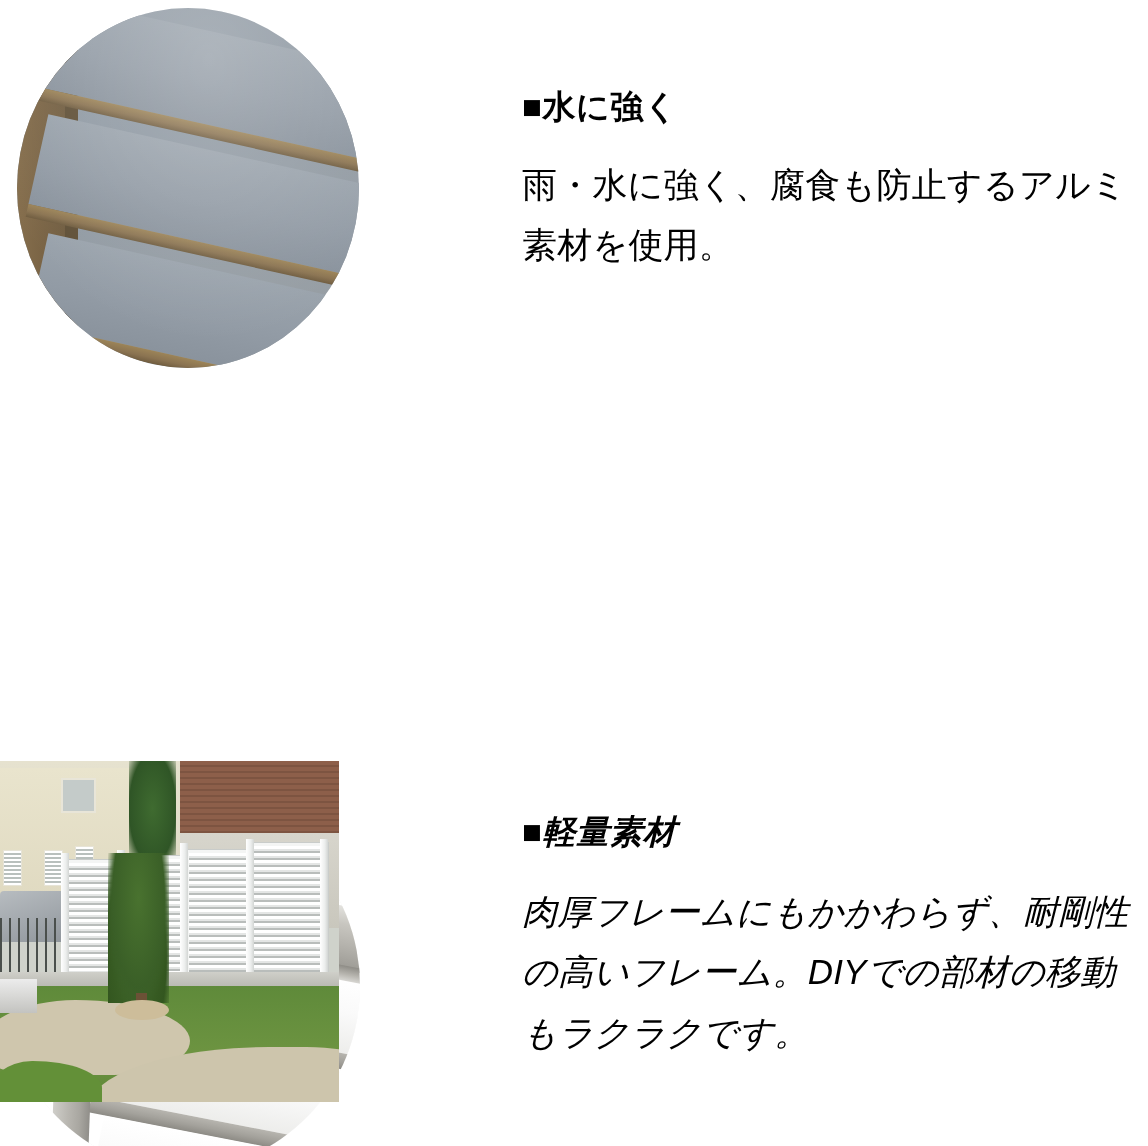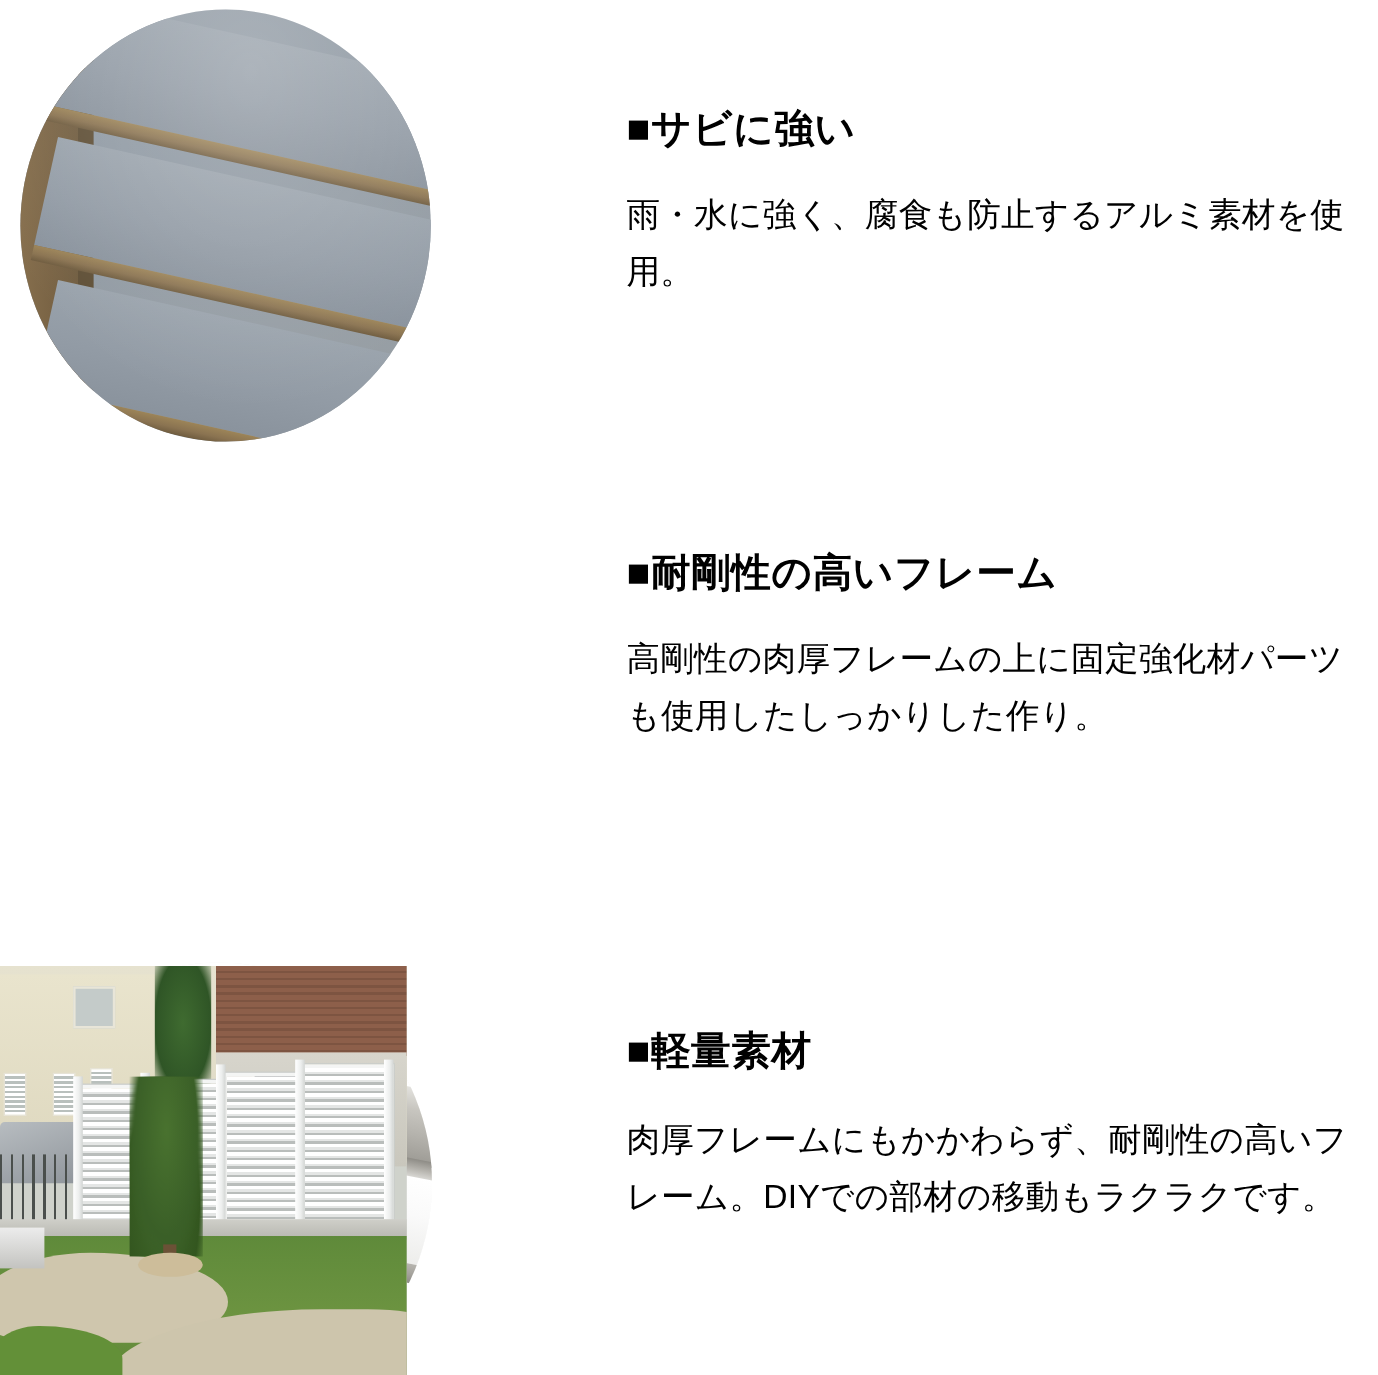--- a/index.html
+++ b/index.html
@@ -16,21 +16,21 @@
     color: #000000;
   }
 
   .feature-row {
     position: absolute;
     left: 0;
     width: 1148px;
   }
   #row-1 { top: 0;   height: 400px; }
   #row-2 { top: 400px; height: 400px; }
-  #row-3 { top: 800px; height: 346px; }
+  #row-3 { top: 756px; height: 346px; font-style: italic; }
 
   
   .media-col {
     position: absolute;
     left: 0;
     top: 0;
     width: 400px;
     height: 100%;
   }
 
@@ -369,21 +369,21 @@
   }
   .feature-heading {
     font-size: 33px;
     font-weight: bold;
     line-height: 1.25;
     letter-spacing: 0.5px;
     margin: 0;
     white-space: nowrap;
   }
   .feature-body {
-    font-size: 28px;
+    font-size: 35px;
     font-weight: normal;
     line-height: 1.72;
     letter-spacing: 0.2px;
     margin: 0;
   }
   #row-1 .text-col { top: 86px; }
   #row-1 .feature-body { margin-top: 28px; }
   #row-2 .text-col { top: 56px; }
   #row-2 .feature-body { margin-top: 28px; }
   #row-3 .text-col { top: 55px; }
@@ -413,21 +413,21 @@
           </div>
         <div class="slat s4">
             <div class="face"></div>
           </div>
         <div class="sheen"></div>
       </div>
     </div>
   </div>
 
   <div class="text-col">
-    <h2 class="feature-heading">■サビに強い</h2>
+    <h2 class="feature-heading">■水に強く</h2>
     <p class="feature-body">雨・水に強く、腐食も防止するアルミ素材を使用。</p>
   </div>
 
 </section>
 
 <section class="feature-row" id="row-2">
 
   <div class="media-col">
     <div class="circle-frame" id="photo-frame-detail">
       <div class="scene">
@@ -445,24 +445,20 @@
         <div class="rail"></div>
         <div class="rail-under"></div>
         <div class="post"></div>
         <div class="reinforce"></div>
         <div class="post-cap"></div>
         <div class="screw"></div>
       </div>
     </div>
   </div>
 
-  <div class="text-col">
-    <h2 class="feature-heading">■耐剛性の高いフレーム</h2>
-    <p class="feature-body">高剛性の肉厚フレームの上に固定強化材パーツも使用したしっかりした作り。</p>
-  </div>
 
 </section>
 
 <section class="feature-row" id="row-3">
 
   <div class="media-col">
     <div id="photo-garden-fence">
       <div class="sky-house"></div>
       <div class="brick-house"></div>
       <div class="garage-wall"></div>

